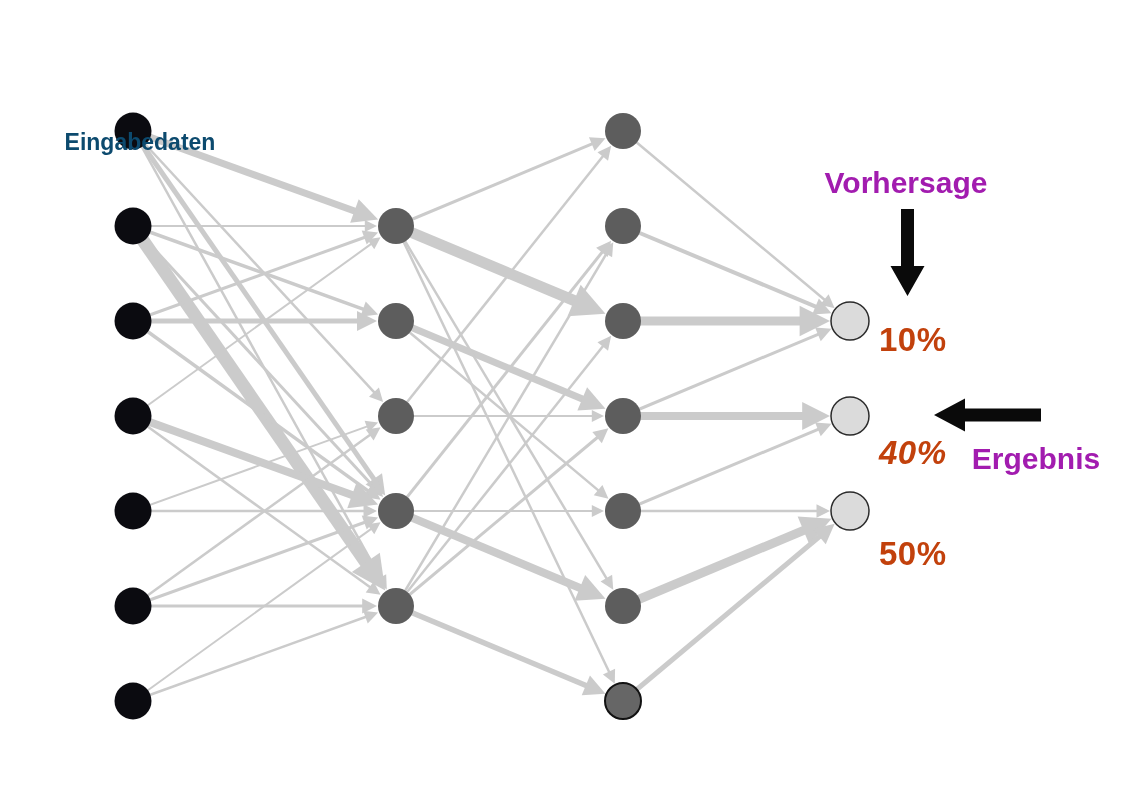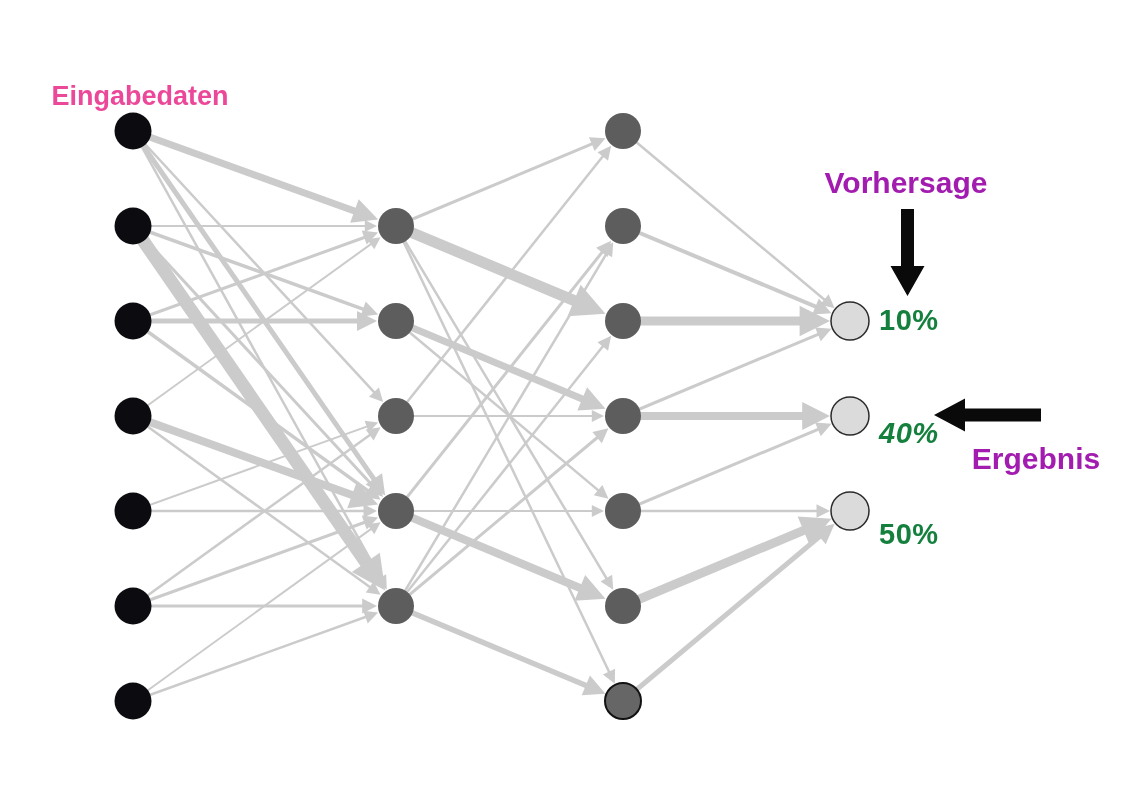--- a/index.html
+++ b/index.html
@@ -4,34 +4,34 @@
 <style>
   html,body{margin:0;padding:0;}
   body{
     width:1123px;height:794px;background:#ffffff;position:relative;overflow:hidden;
     font-family:"Liberation Sans","DejaVu Sans",sans-serif;
   }
   .stage{position:absolute;inset:0;width:1123px;height:794px;}
   svg.layer{position:absolute;left:0;top:0;}
   .title{
     position:absolute;transform:translateX(-50%);
-    font-size:27px;font-weight:bold;color:#ec4899;white-space:nowrap;
+    font-size:23px;font-weight:bold;color:#0c4a6e;white-space:nowrap;margin-top:48px;
   }
   .t-input{left:140px;top:81px;}
   .t-hidden{left:511px;top:81px;}
   .t-output{left:849px;top:82px;}
   .ann{
     position:absolute;transform:translateX(-50%);
     font-size:30px;font-weight:bold;color:#a21caf;white-space:nowrap;
   }
   .ann-pred{left:906px;top:166px;}
   .ann-result{left:1020px;top:442px;margin-left:16px;}
   .pct{
     position:absolute;left:879px;transform:translateY(-52%);
-    font-size:29px;font-weight:bold;color:#15803d;white-space:nowrap;letter-spacing:0.5px;
+    font-size:33px;font-weight:bold;color:#c2410c;white-space:nowrap;letter-spacing:0.5px;margin-top:20px;
   }
   .pct-0{top:321px;}
   .pct-1{top:434px;font-style:italic;}
   .pct-2{top:535px;}
 </style>
 </head>
 <body>
 
 <div class="stage">
 

